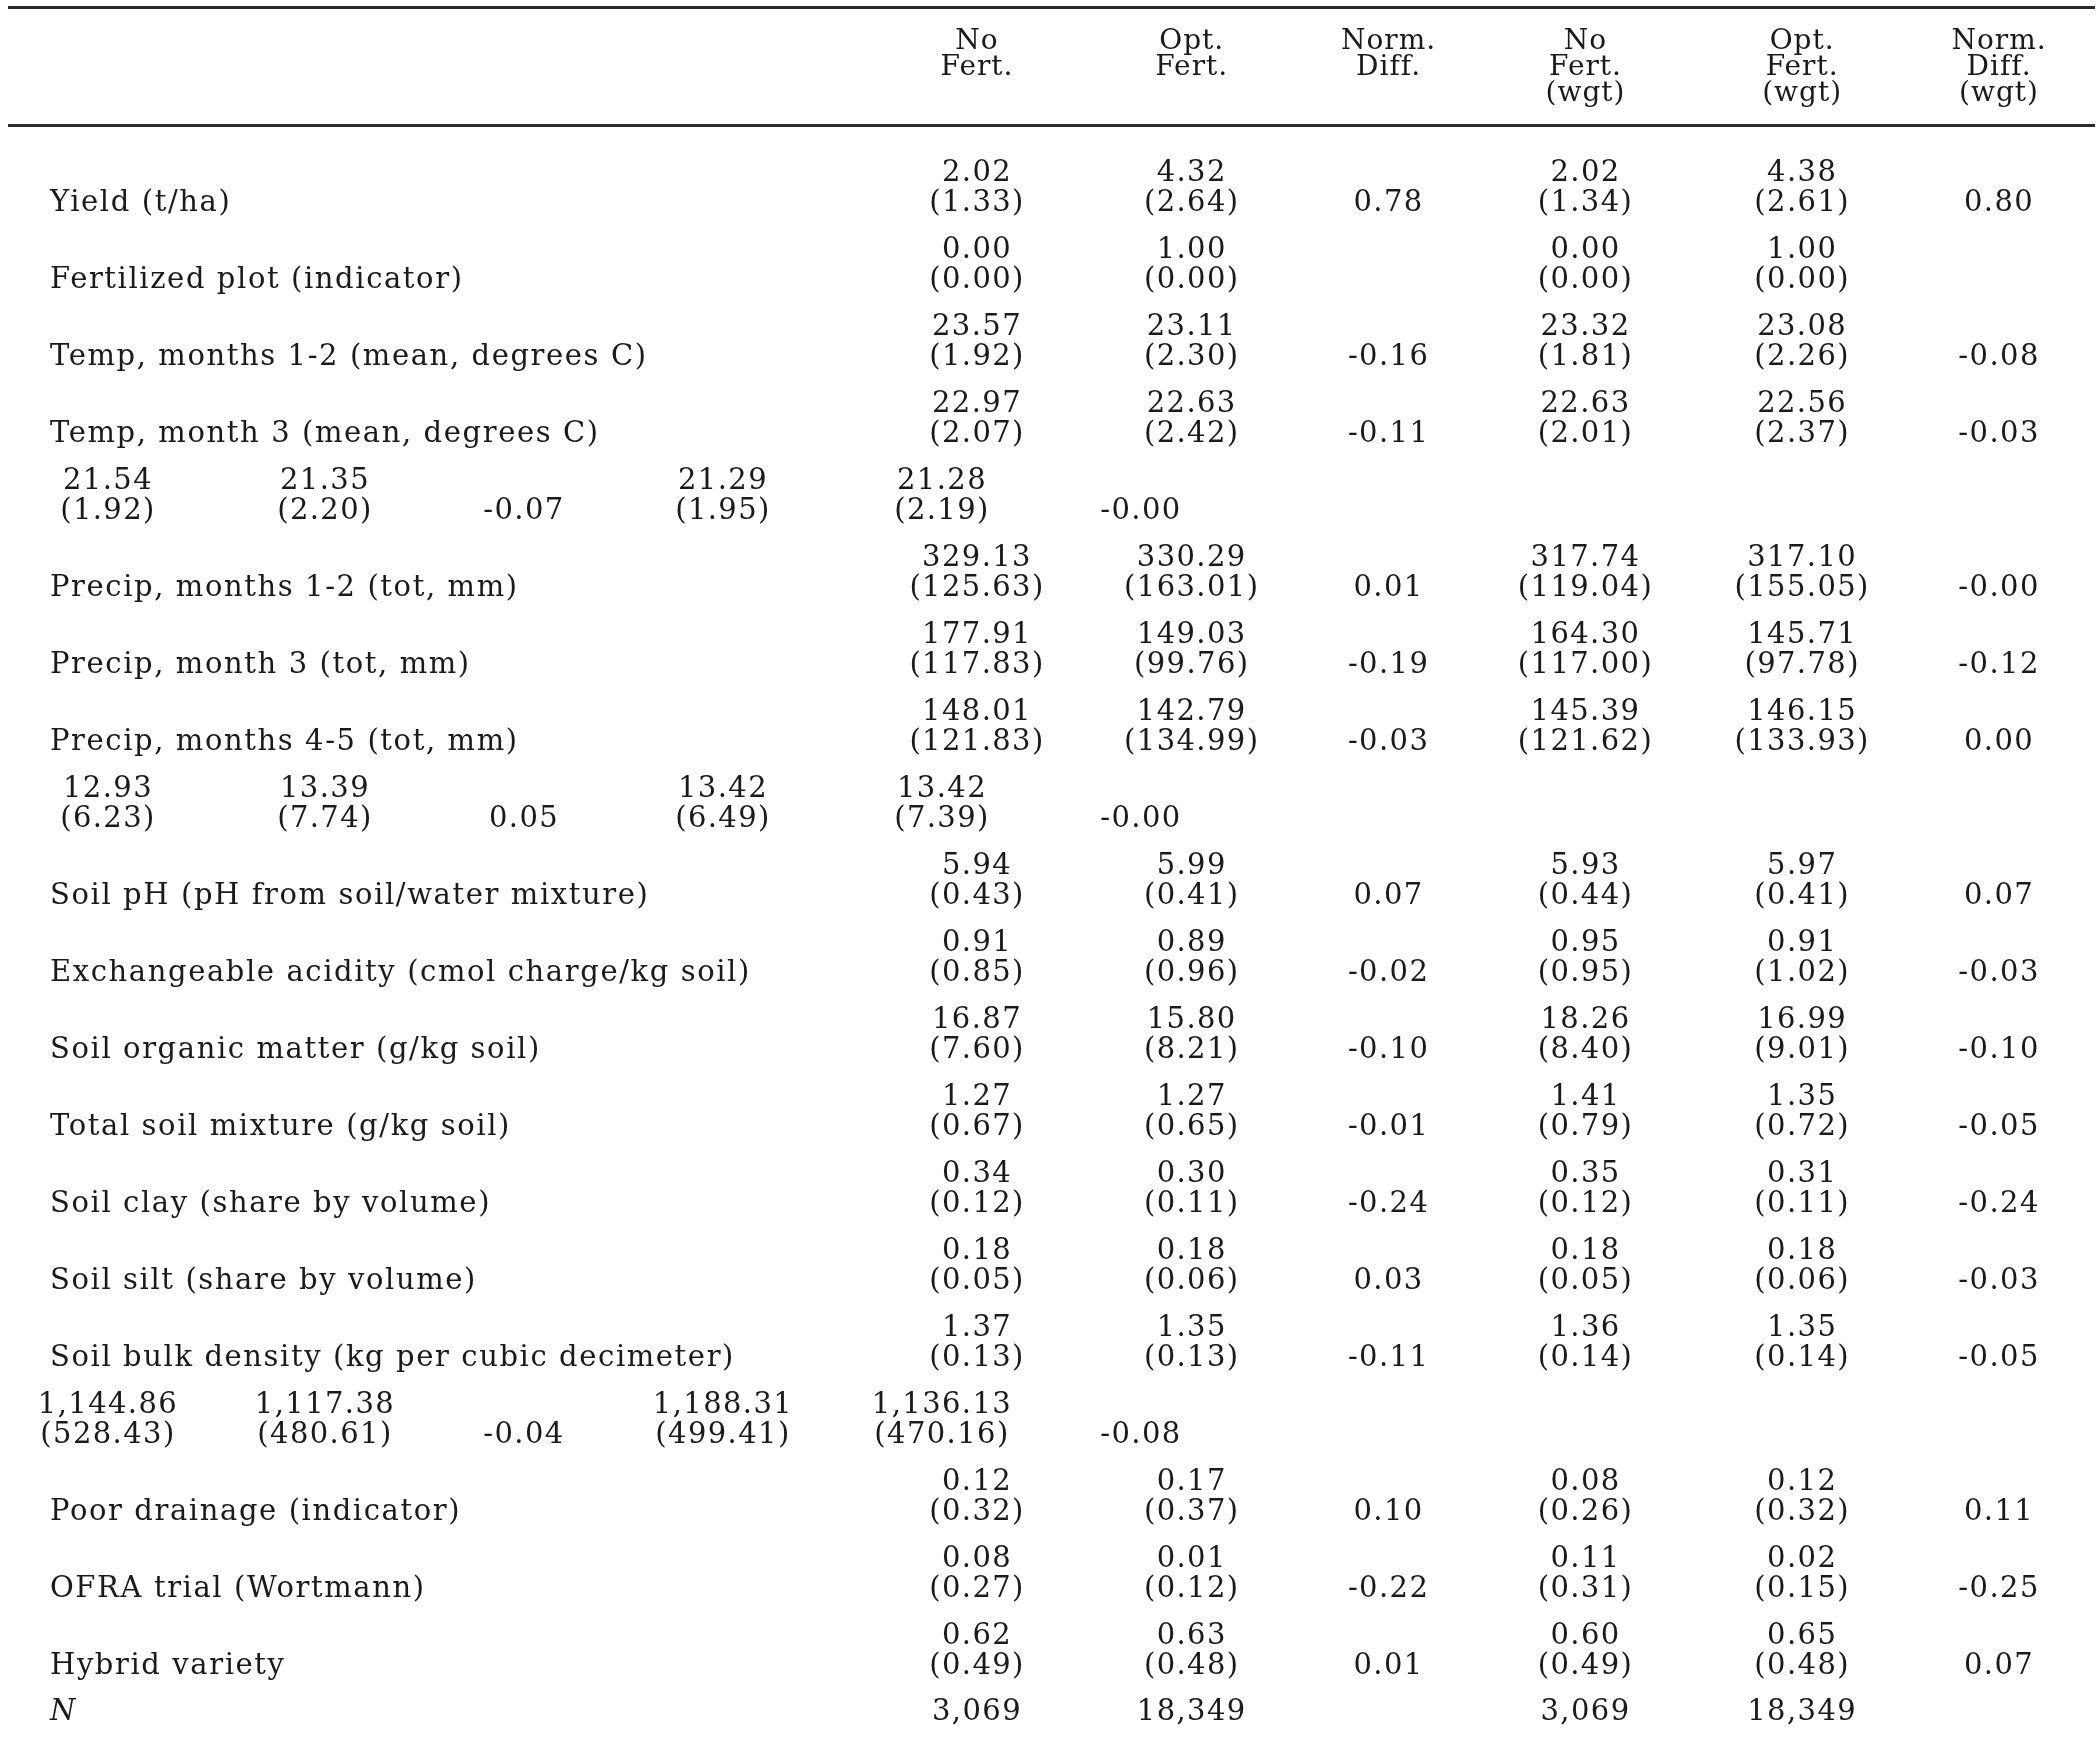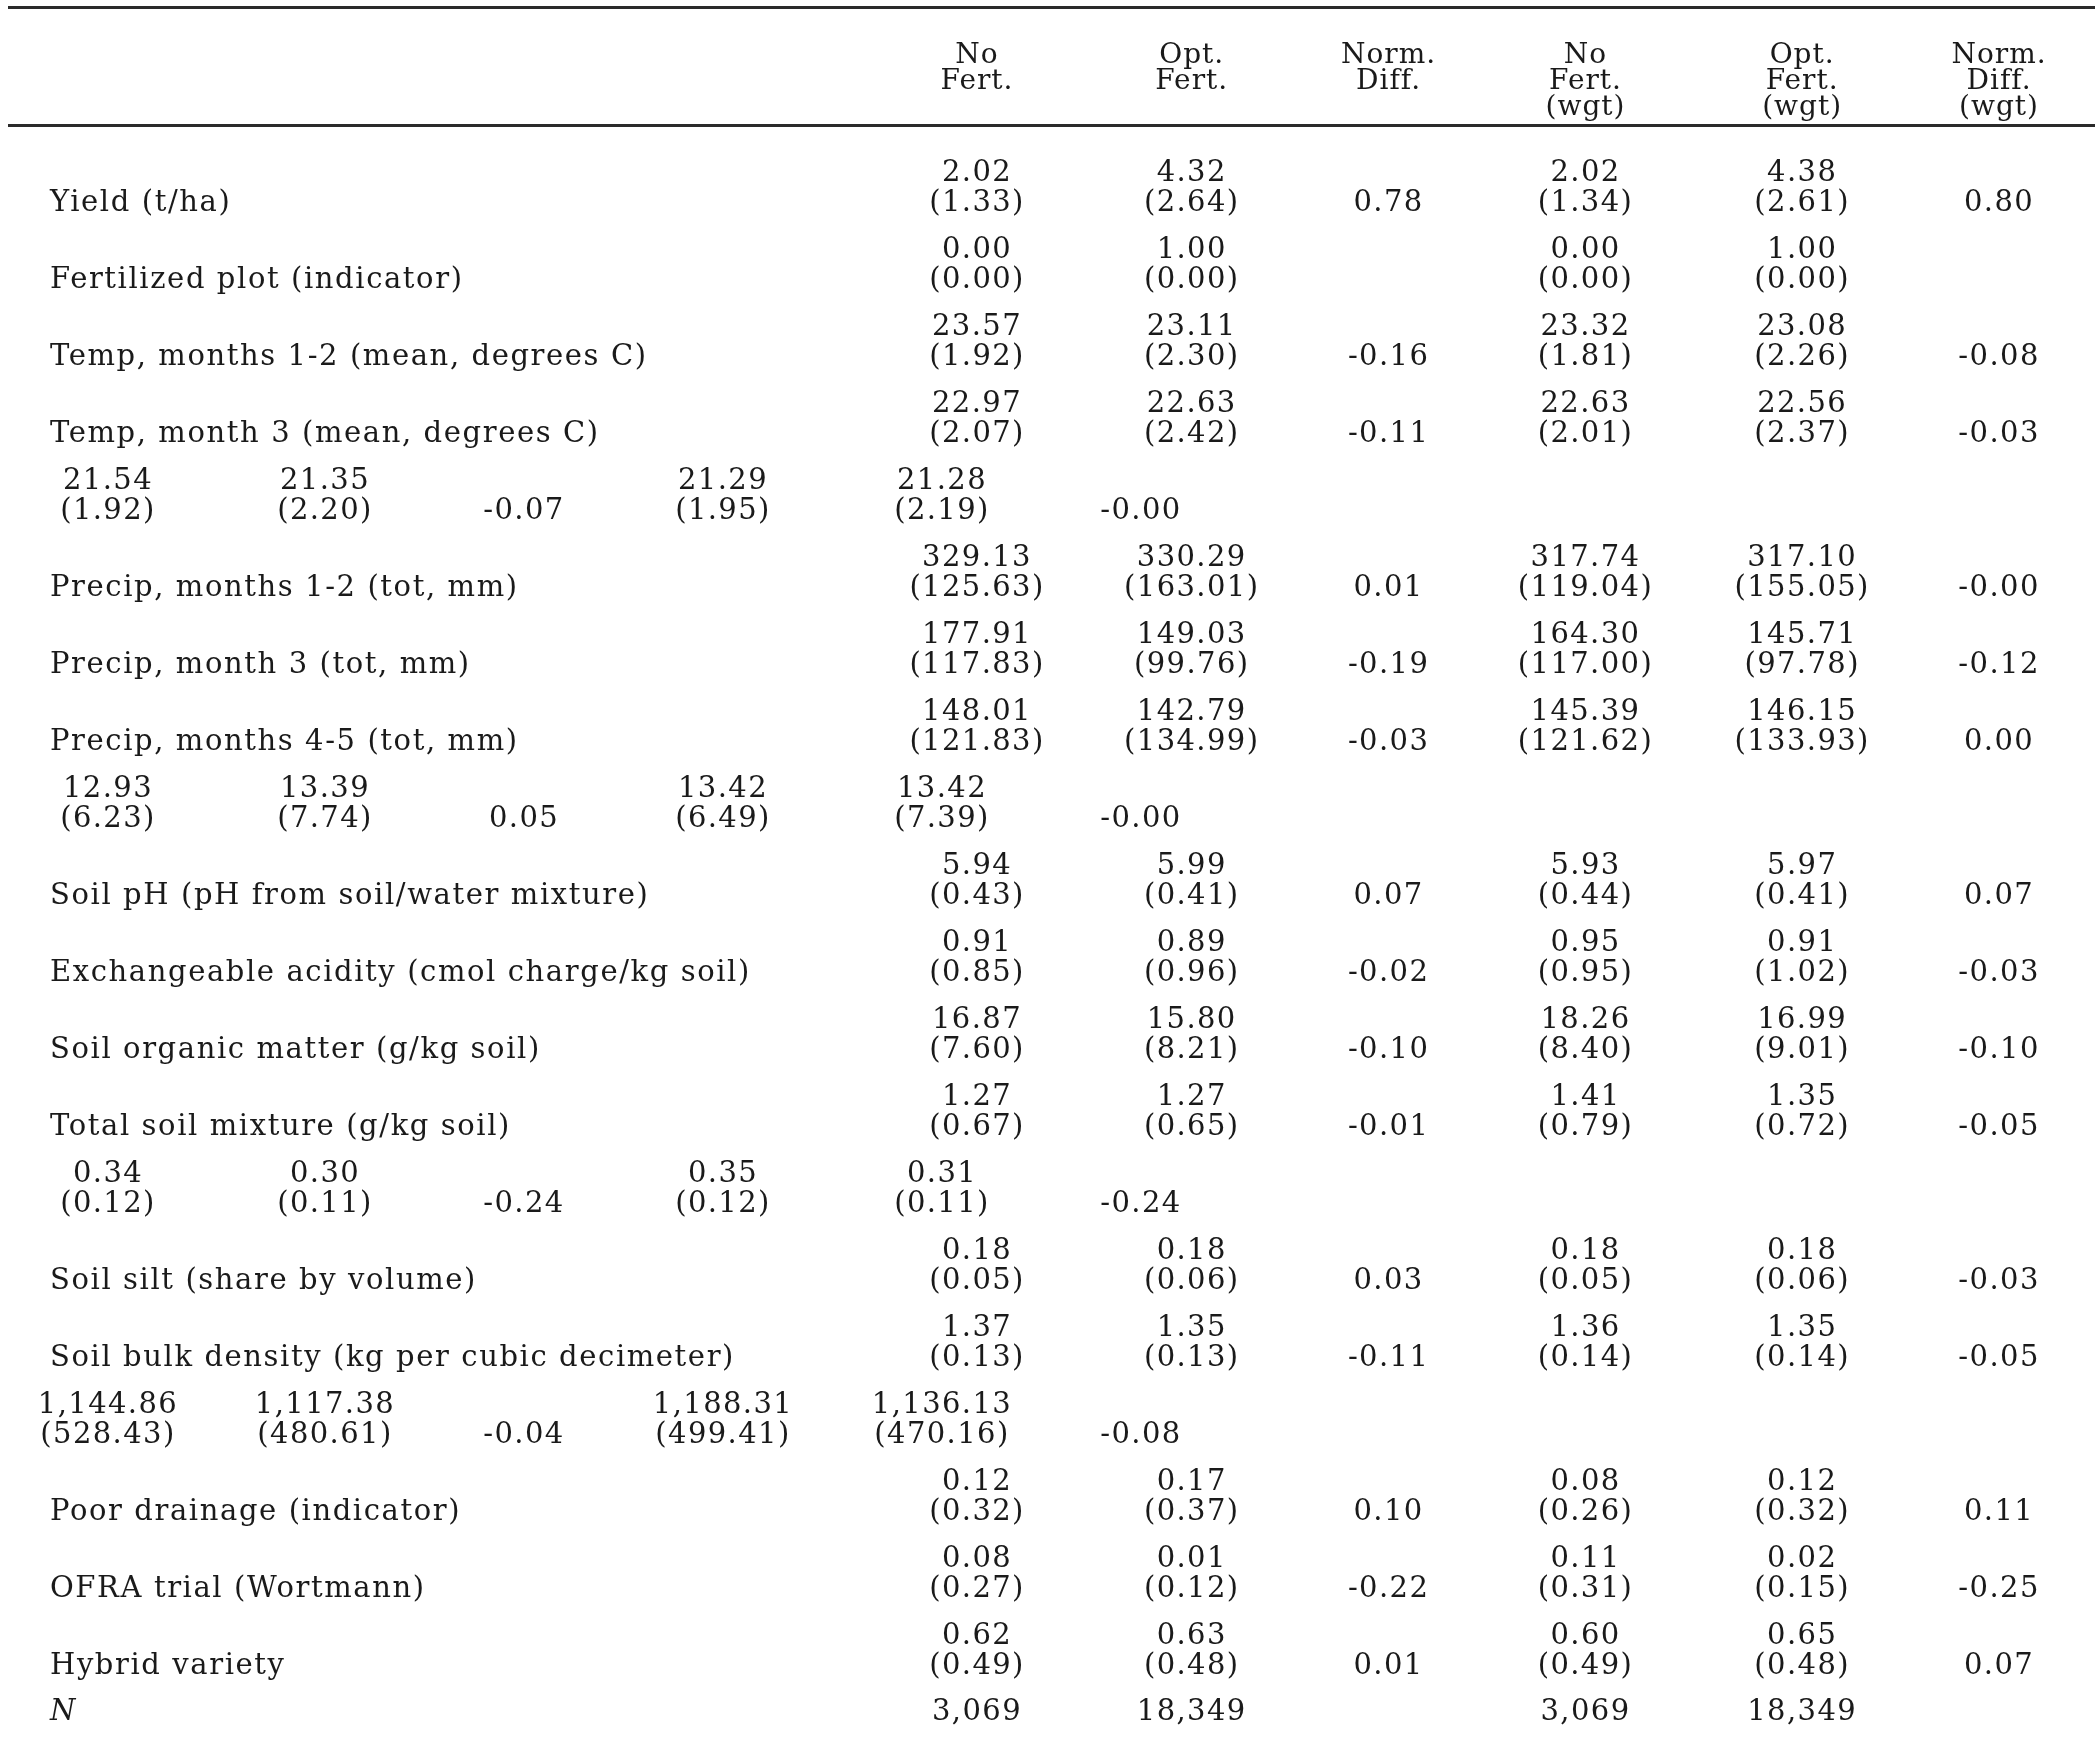--- a/index.html
+++ b/index.html
@@ -27,21 +27,21 @@
       margin-top: 2px;
     }
     .rule-mid {
       height: 3px;
       background: #2a2a2a;
     }
     .header-row {
       display: flex;
       height: 115px;
       align-items: flex-start;
-      padding-top: 32px;
+      padding-top: 18px;
       box-sizing: border-box;
     }
     .col-label {
       width: 879px;
       padding-left: 42px;
       box-sizing: border-box;
     }
     .col {
       text-align: center;
       box-sizing: border-box;
@@ -443,20 +443,21 @@
         </div>
         <div class="col c5 cell">
           <span class="mean">1.35</span>
           <span class="sd">(0.72)</span>
         </div>
         <div class="col c6 cell">
           <span class="mean">-0.05</span>
         </div>
       </div>
       <div class="data-row">
+        <div class="col-label row-label">Soil clay (share by volume)</div>
         <div class="col c1 cell">
           <span class="mean">0.34</span>
           <span class="sd">(0.12)</span>
         </div>
         <div class="col c2 cell">
           <span class="mean">0.30</span>
           <span class="sd">(0.11)</span>
         </div>
         <div class="col c3 cell">
           <span class="mean">-0.24</span>

